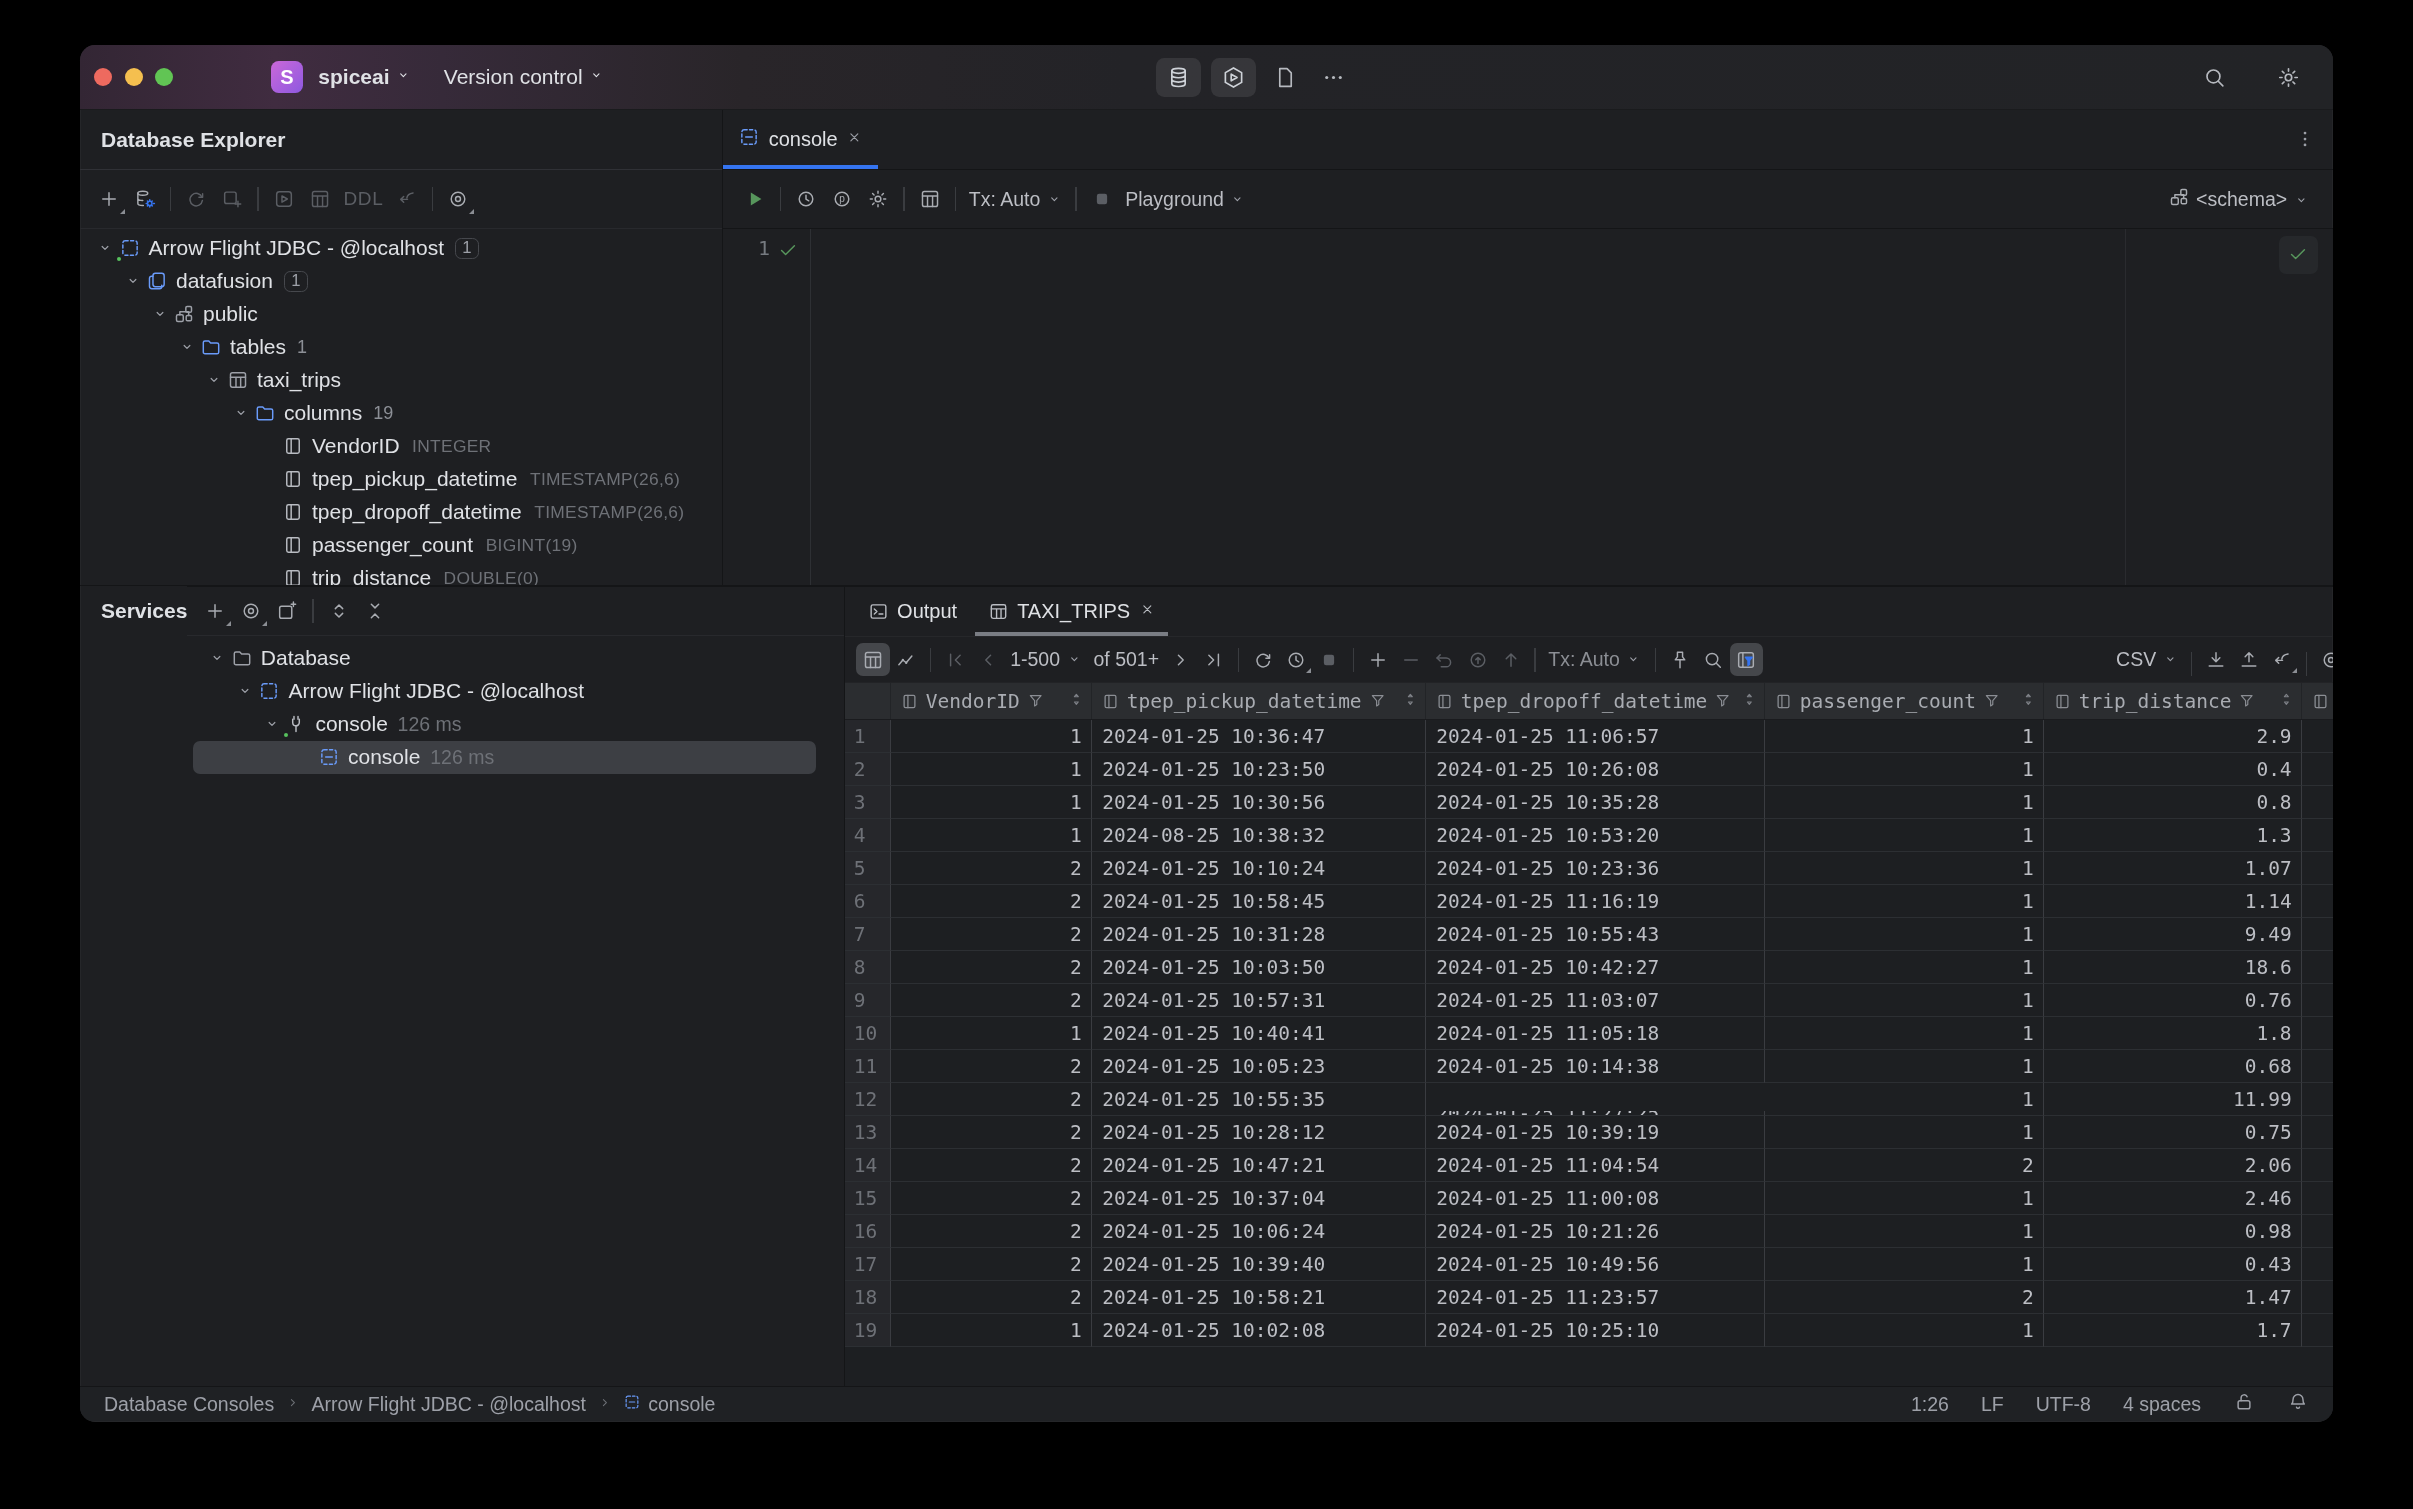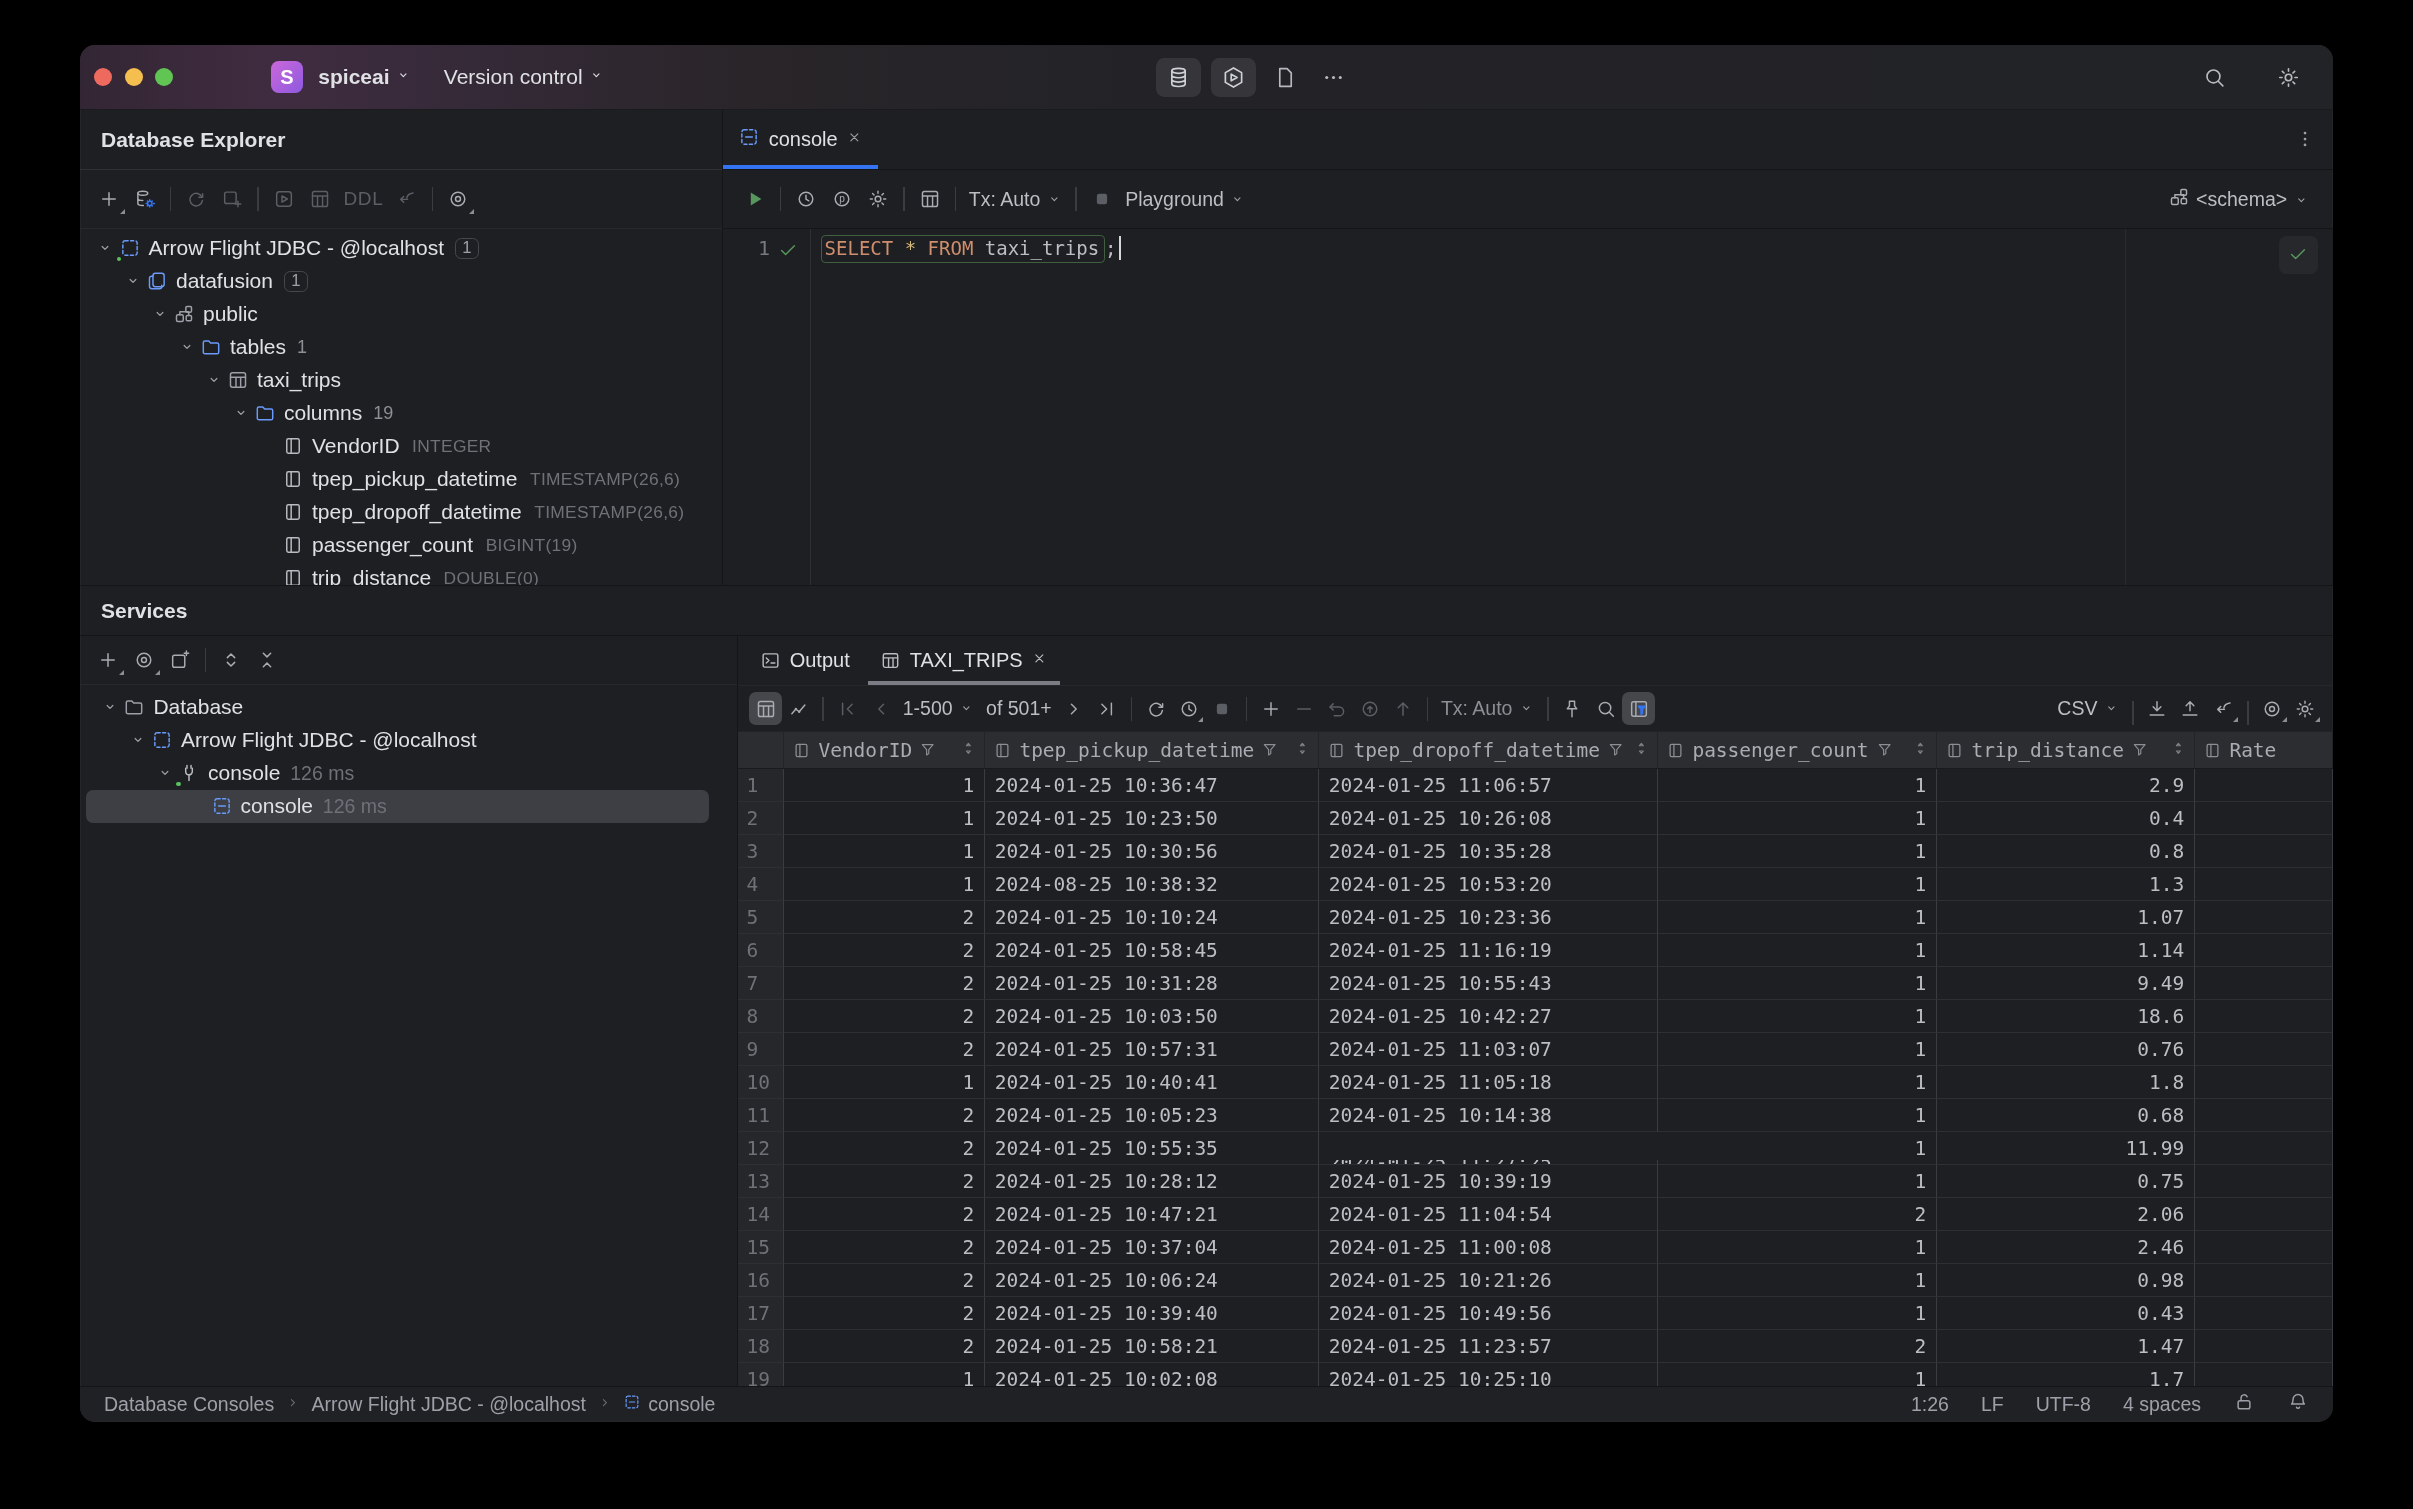--- a/index.html
+++ b/index.html
@@ -88,21 +88,21 @@
     align-items:flex-start;gap:7px;padding:7px 11px 0 0;font-family:var(--mono);font-size:20px;color:#767a80}
   .gutter .ic{width:19.5px;height:19.5px;color:var(--green);margin-top:2.8px}
   .code{padding:5.6px 0 0 9.8px;font-family:var(--mono);font-size:19px;color:#bcbec4;white-space:nowrap}
   .stmt{display:inline-block;border:1.4px solid #40603f;border-radius:4.2px;padding:1.4px 4.9px 2.8px 2.8px}
   .kw{color:#cf8e6d} .star{color:#d5b778}
   .caret{display:inline-block;width:2.1px;height:24px;background:#d4d6da;margin-left:2.8px;vertical-align:-4.9px}
   .guide{position:absolute;top:0;bottom:0;left:1402px;width:1.4px;background:#2a2b2f}
   .inspect{position:absolute;top:7px;right:15.3px;width:39px;height:38px;background:#26282b;border-radius:7px;
     display:flex;align-items:center;justify-content:center;color:var(--green)}
   
-  .services{height:801px;flex:0 0 801px;display:flex;flex-direction:column;border-top:1.4px solid var(--line-dark);min-height:0}
+  .services{height:801px;flex:0 0 801px;display:flex;border-top:1.4px solid var(--line-dark);min-height:0}
   .svc-header{height:49px;flex:0 0 49px;display:flex;align-items:center;padding-left:21px;
     color:var(--txt);font-size:21px;font-weight:600}
   .svc-body{flex:1;display:flex;border-top:1.4px solid var(--line-dark);min-height:0}
   .rail{width:63px;flex:0 0 63px;border-right:0.7px solid var(--line-soft);display:flex;flex-direction:column;
     align-items:center;padding-top:8.4px;gap:7px}
   .rail .tbtn{min-width:33px;height:33px}
   .raildiv{width:31px;height:1.4px;background:#3a3c40;border-radius:0.7px}
   .railsq{width:21px;height:21px;border-radius:4.2px;background:#56585e}
   .svc-left{width:658px;flex:0 0 658px;border-right:1.4px solid var(--line-dark);display:flex;flex-direction:column;min-width:0}
   .svc-toolbar{height:49px;flex:0 0 49px;padding-left:9.8px;border-bottom:0.7px solid #28292d}
@@ -502,23 +502,20 @@
           </span>
         </div>
         <div class="ed-body">
           <div class="guide"></div>
           <div class="gutter">
             <span>1</span>
             <span><svg class="ic " style="width:22px;height:22px" viewBox="0 0 24 24">
                   <path d="M5 12.6l4.4 4.4L19 7.4"></path>
                 </svg></span>
           </div>
-          <div class="code">
-            <span class="stmt" id="sql-line"><span class="kw">SELECT</span><span class=""> </span><span class="star">*</span><span class=""> </span><span class="kw">FROM</span><span class=""> taxi_trips</span></span><span id="sql-tail">;</span><span class="caret"></span>
-          </div>
           <div class="inspect">
             <span><svg class="ic " style="width:22px;height:22px" viewBox="0 0 24 24">
                   <path d="M5 12.6l4.4 4.4L19 7.4"></path>
                 </svg></span>
           </div>
         </div>
       </div>
     </div>
 
     <div class="services">

